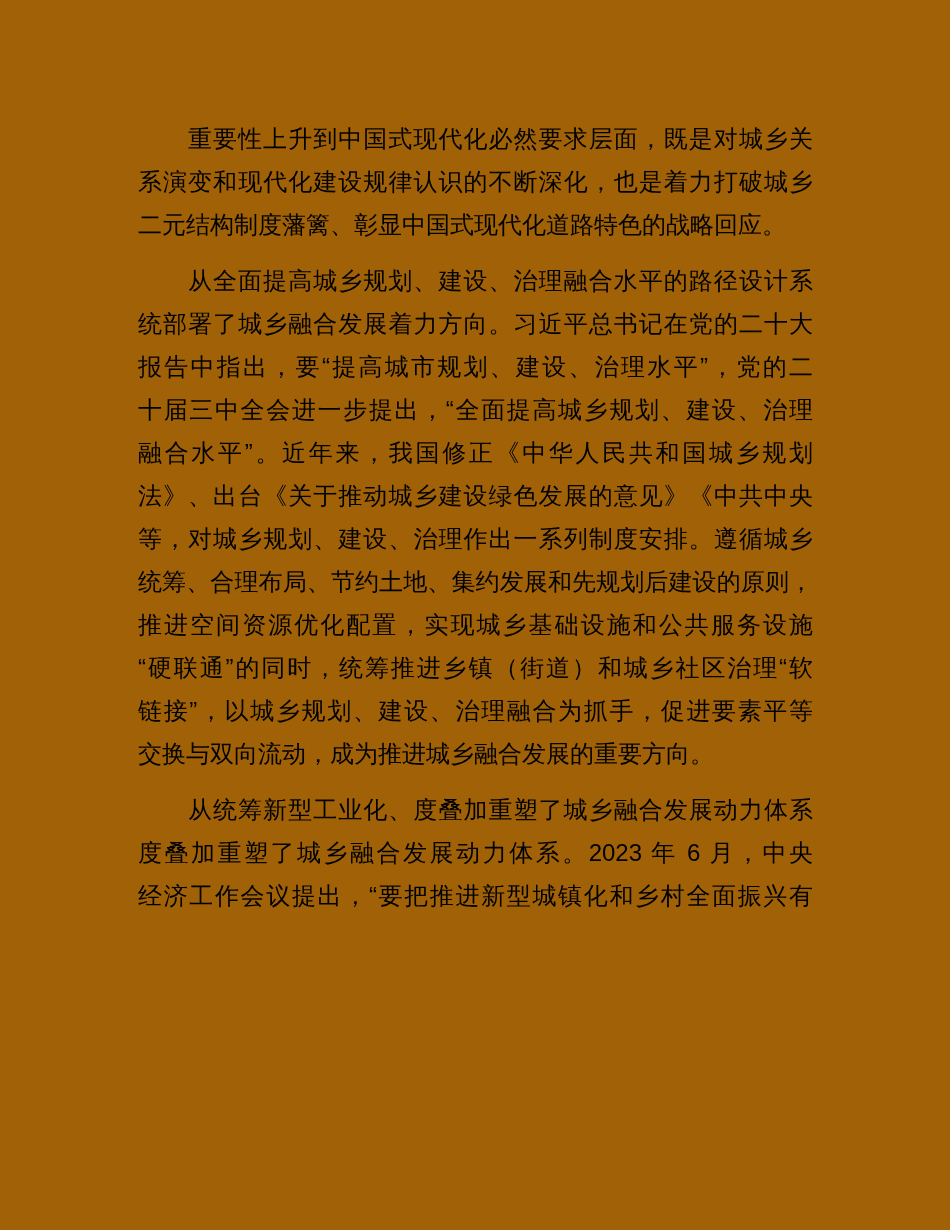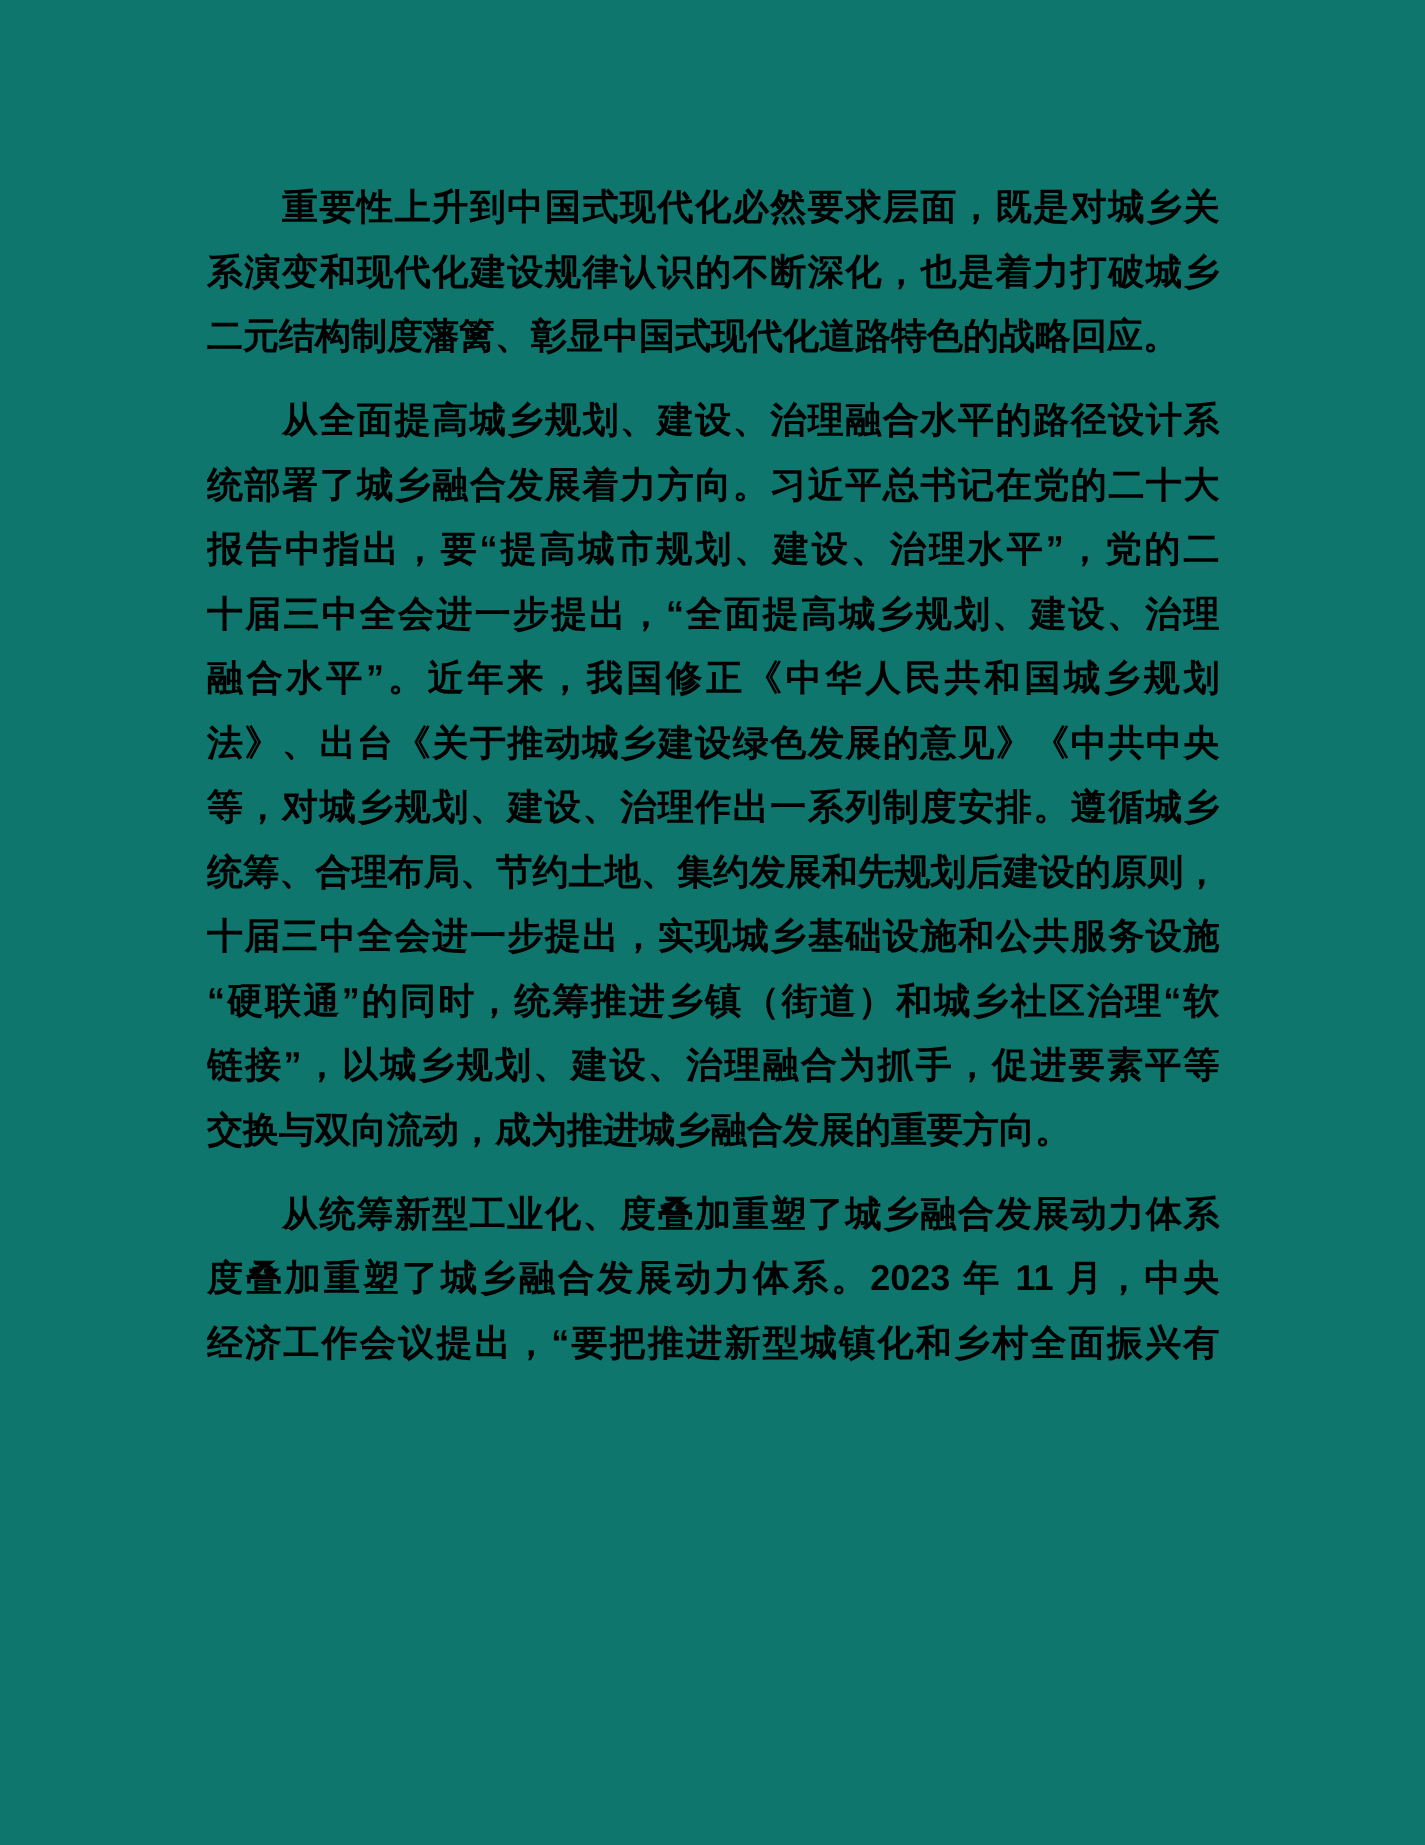--- a/index.html
+++ b/index.html
@@ -46,44 +46,44 @@
   .line.pfirst {
     text-indent: 50px;
   }
   .line.plast {
     text-align-last: left;
   }
 </style>
 </head>
 <body>
 
-<div class="page" style="background: #0f766e; font-weight: bold;">
+<div class="page" style="background: #a16207;">
   <div class="doc" style="color: rgb(0, 0, 0);">
 
     <div class="para">
       <div class="line pfirst">重要性上升到中国式现代化必然要求层面，既是对城乡关</div>
       <div class="line">系演变和现代化建设规律认识的不断深化，也是着力打破城乡</div>
       <div class="line plast">二元结构制度藩篱、彰显中国式现代化道路特色的战略回应。</div>
     </div>
 
     <div class="para">
       <div class="line pfirst">从全面提高城乡规划、建设、治理融合水平的路径设计系</div>
       <div class="line">统部署了城乡融合发展着力方向。习近平总书记在党的二十大</div>
       <div class="line">报告中指出，要“提高城市规划、建设、治理水平”，党的二</div>
       <div class="line">十届三中全会进一步提出，“全面提高城乡规划、建设、治理</div>
       <div class="line">融合水平”。近年来，我国修正《中华人民共和国城乡规划</div>
       <div class="line">法》、出台《关于推动城乡建设绿色发展的意见》《中共中央</div>
       <div class="line">等，对城乡规划、建设、治理作出一系列制度安排。遵循城乡</div>
       <div class="line">统筹、合理布局、节约土地、集约发展和先规划后建设的原则，</div>
-      <div class="line">十届三中全会进一步提出，实现城乡基础设施和公共服务设施</div>
+      <div class="line">推进空间资源优化配置，实现城乡基础设施和公共服务设施</div>
       <div class="line">“硬联通”的同时，统筹推进乡镇（街道）和城乡社区治理“软</div>
       <div class="line">链接”，以城乡规划、建设、治理融合为抓手，促进要素平等</div>
       <div class="line plast">交换与双向流动，成为推进城乡融合发展的重要方向。</div>
     </div>
 
     <div class="para">
       <div class="line pfirst">从统筹新型工业化、度叠加重塑了城乡融合发展动力体系</div>
-      <div class="line">度叠加重塑了城乡融合发展动力体系。2023 年 11 月，中央</div>
+      <div class="line">度叠加重塑了城乡融合发展动力体系。2023 年 6 月，中央</div>
       <div class="line">经济工作会议提出，“要把推进新型城镇化和乡村全面振兴有</div>
     </div>
 
   </div>
 </div>
 
 </body></html>

